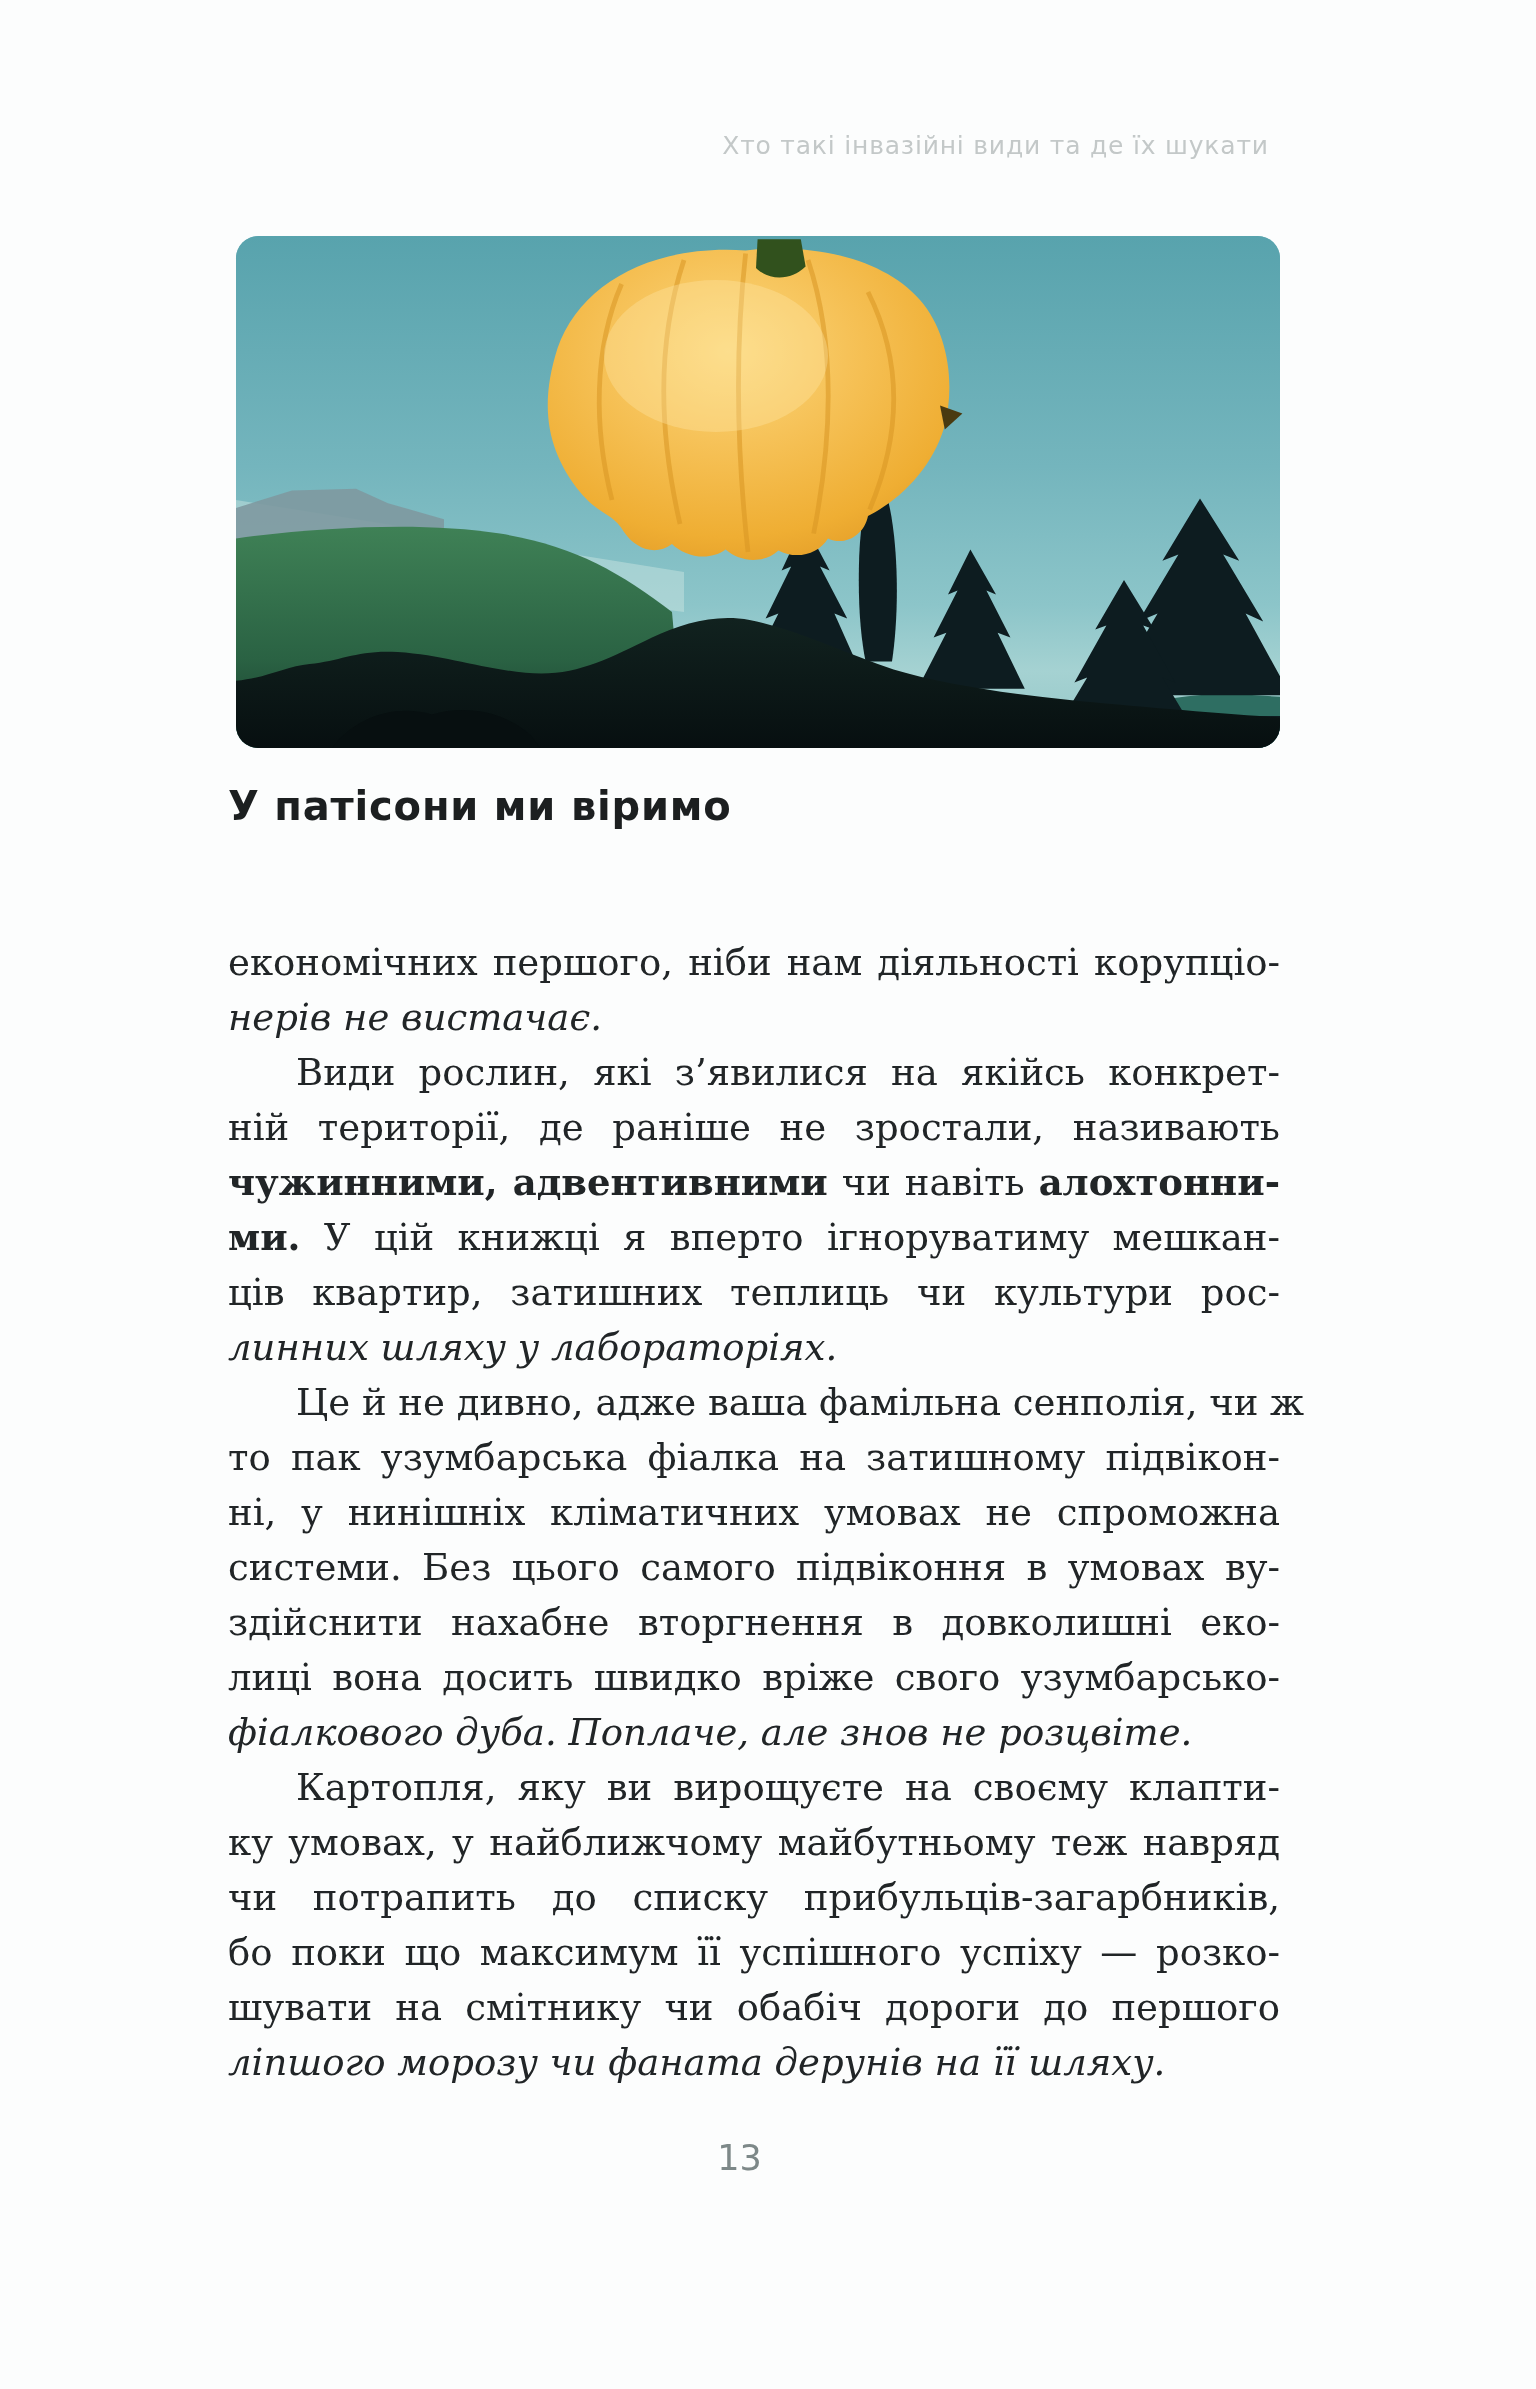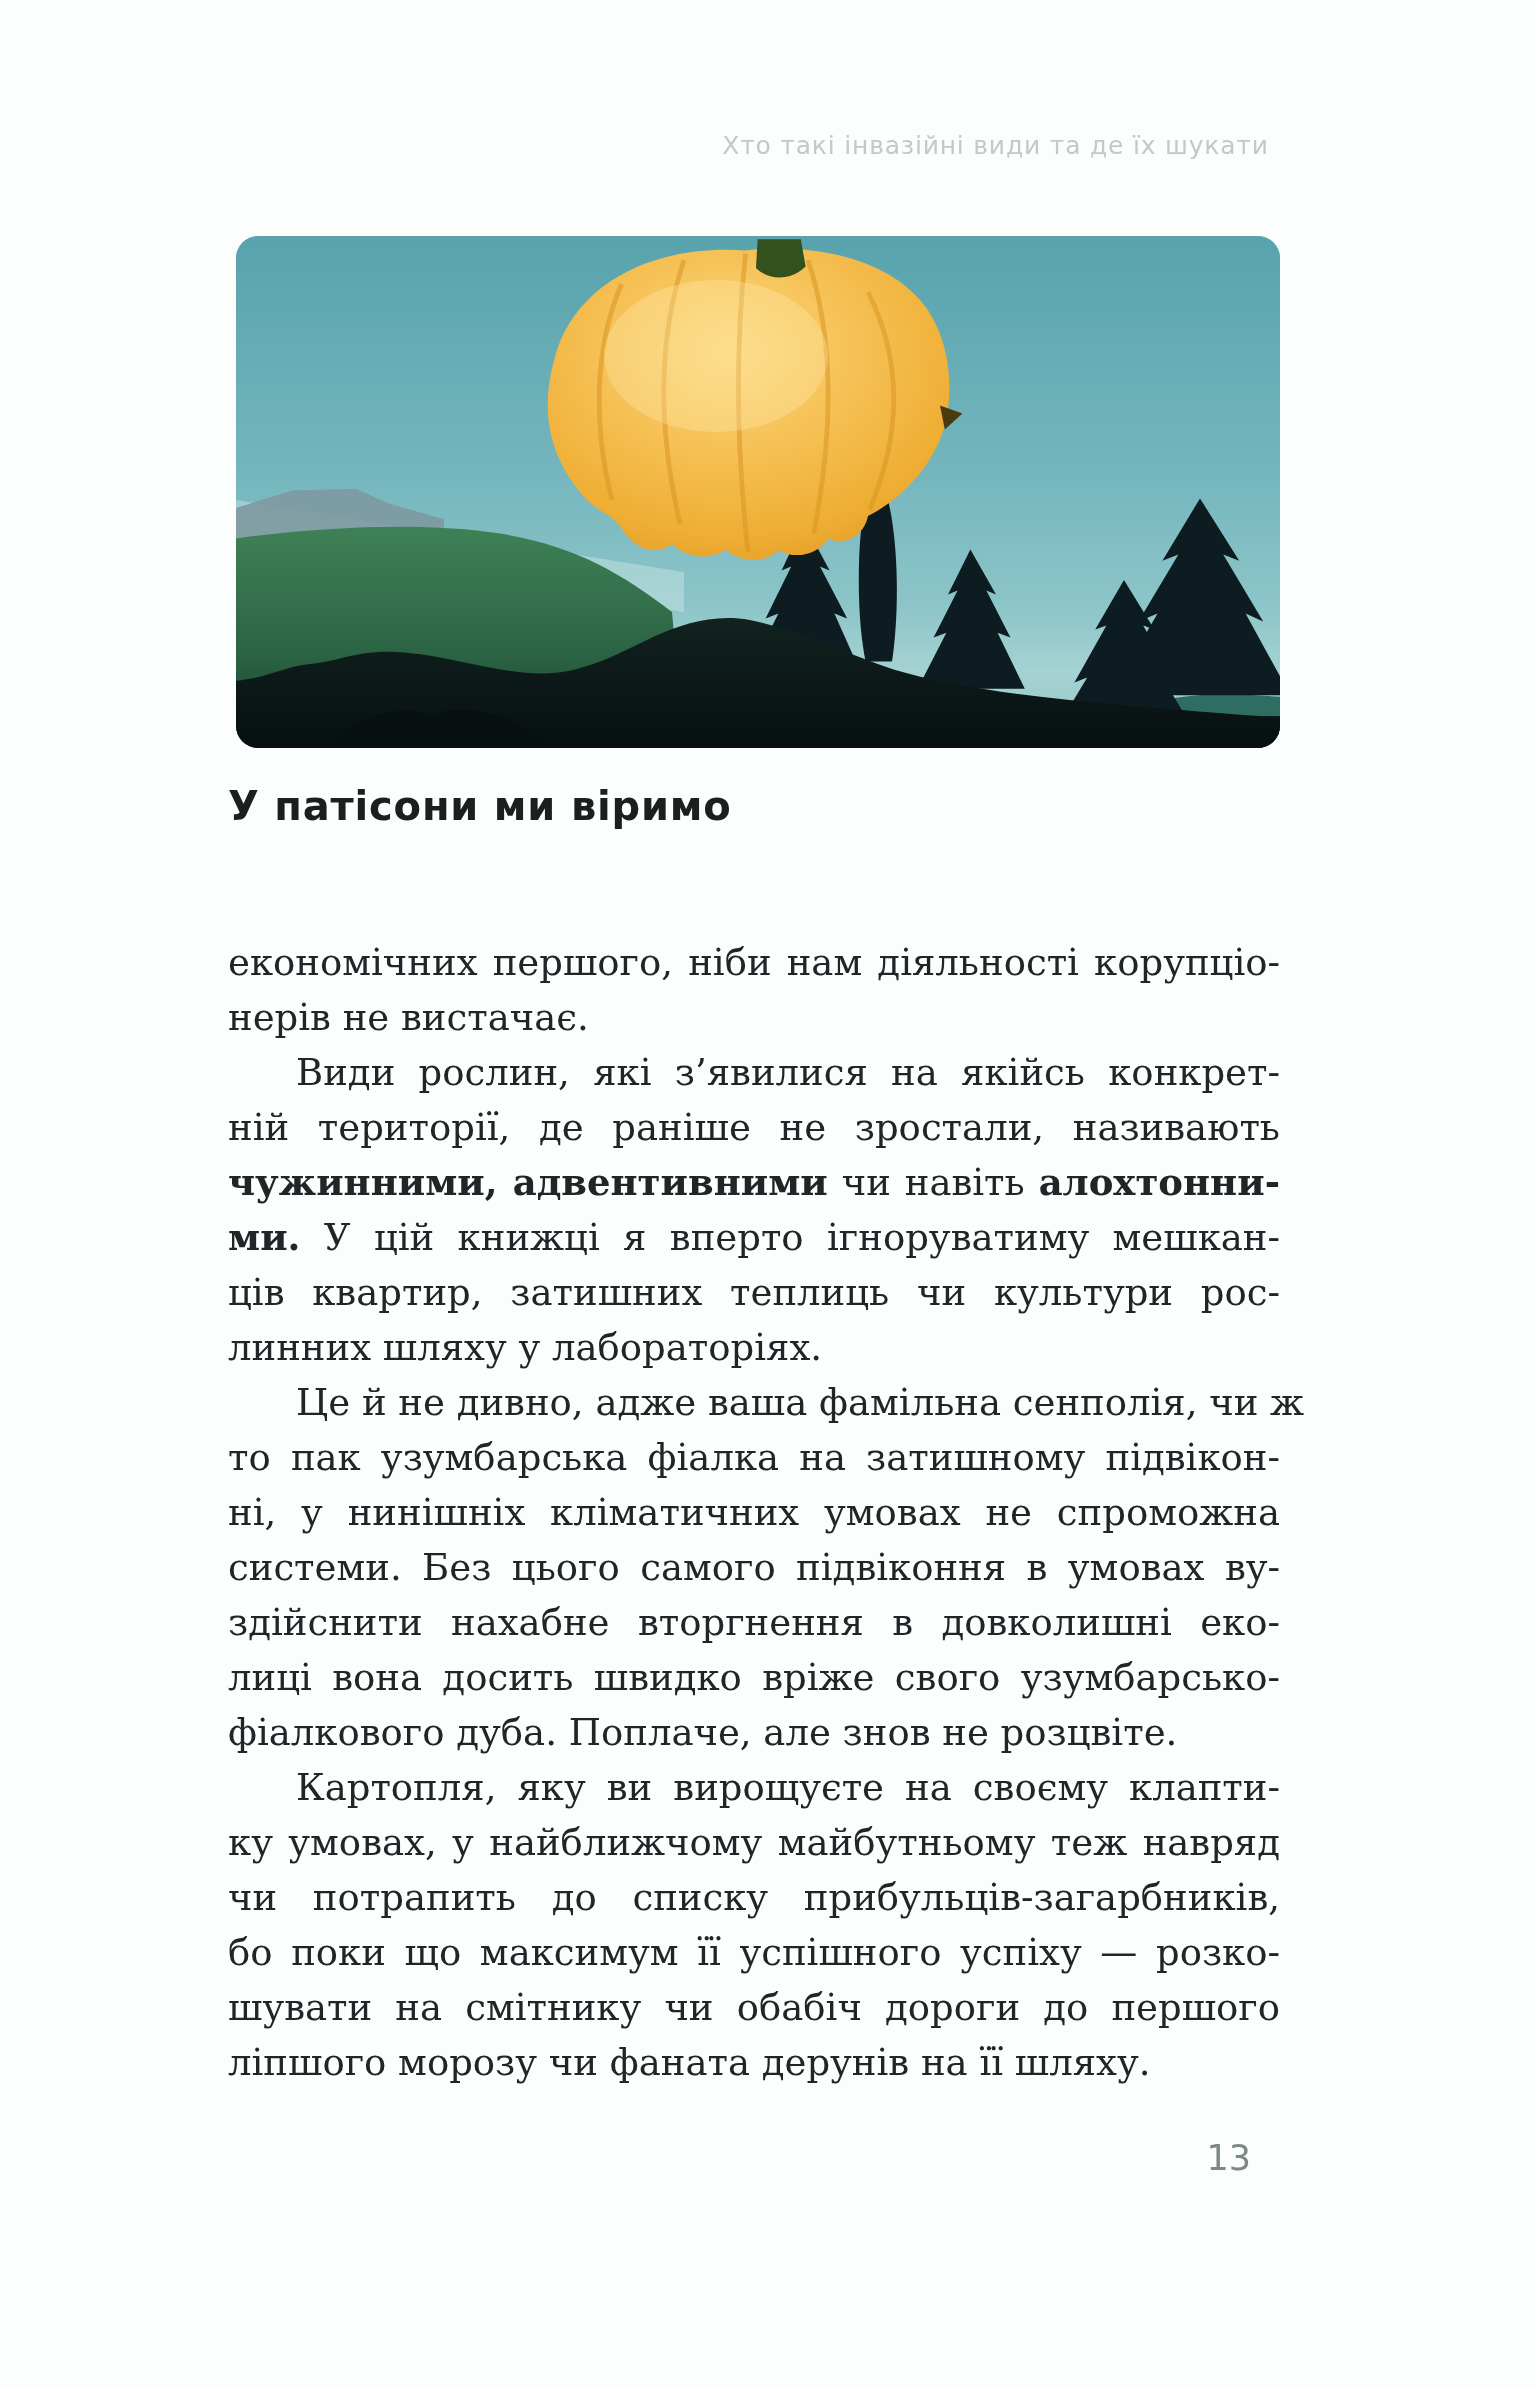--- a/index.html
+++ b/index.html
@@ -35,28 +35,29 @@
     font-size:37px;line-height:55px;
     color:var(--body_text,#212527);
   }
   .body-text .line{
     text-align:justify;
     text-align-last:justify;
     height:55px;overflow:visible;white-space:nowrap;
   }
   .body-text .line.para-end{
     text-align-last:left;
+    font-style:italic;
   }
   .body-text .line.indent{
     padding-left:68px;box-sizing:border-box;
   }
   .body-text .bold{font-weight:bold;}
   .folio{
     position:absolute;top:2138px;left:228px;width:1052px;
-    text-align:right;padding-right:29px;box-sizing:border-box;
+    text-align:center;padding-right:29px;box-sizing:border-box;
     font-family:"DejaVu Sans",sans-serif;
     font-size:35px;
     color:var(--folio_gray,#7d8888);
   }
 </style>
 </head>
 <body>
 
 <div class="page">
 

